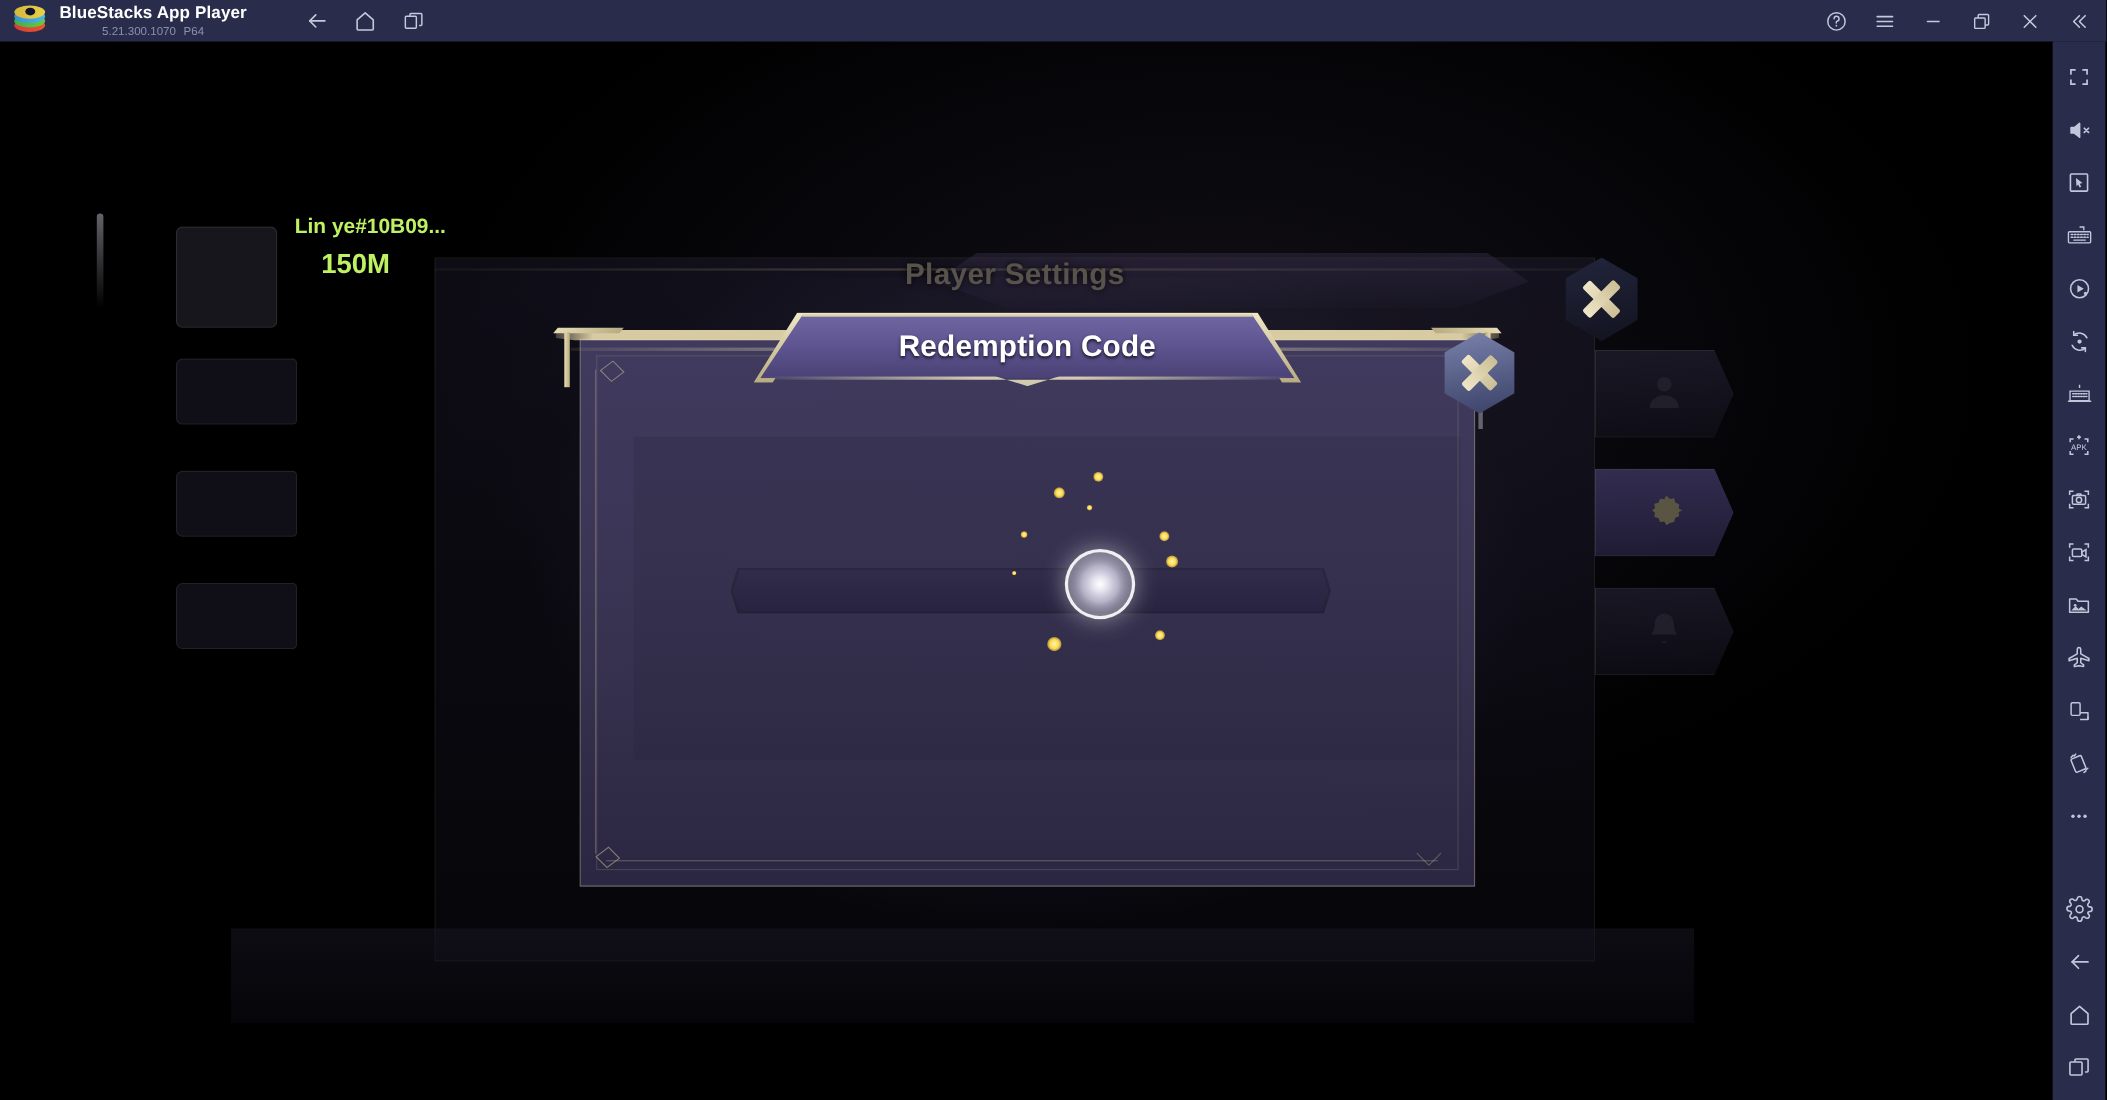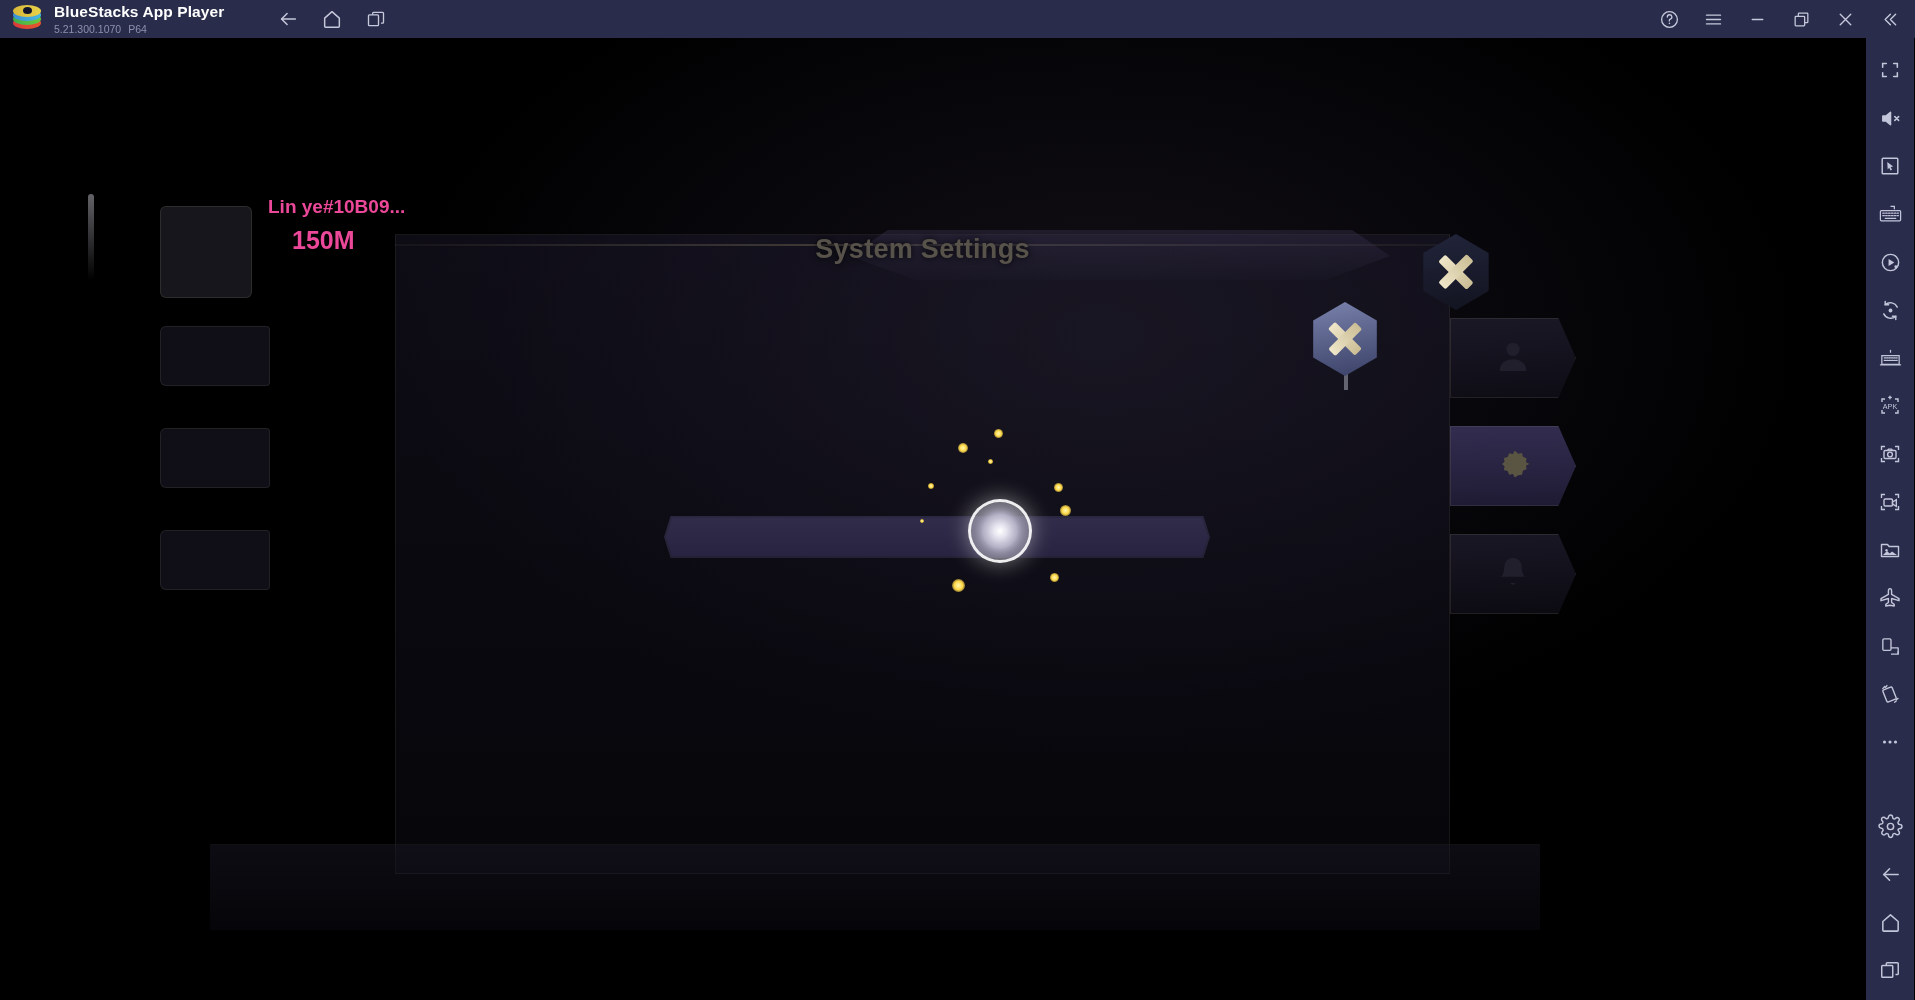--- a/index.html
+++ b/index.html
@@ -23,21 +23,21 @@
   }
   #bs-logo .l1 { top: 13px; background: linear-gradient(90deg,#d93a3a,#e8572c); }
   #bs-logo .l2 { top: 9px;  background: linear-gradient(90deg,#3fae4a,#6fc73f); }
   #bs-logo .l3 { top: 5px;  background: linear-gradient(90deg,#3b8fd4,#48b9e0); }
   #bs-logo .l4 { top: 1px;  background: linear-gradient(90deg,#d7b63a,#e8d24a); }
   #bs-logo .dot { position: absolute; left: 13px; top: 3px; width: 9px; height: 7px;
                   background: #12142b; border-radius: 50%; }
 
   #title-text { margin-left: 10px; line-height: 1; }
   #title-text .t1 { color: #fff; font-size: 15.5px; font-weight: bold; letter-spacing: .1px; }
-  #title-text .t2 { color: #8d91ae; font-size: 10.5px; margin-top: 4px; }
+  #title-text .t2 { color: #8d91ae; font-size: 10.5px; margin-top: 4px; text-align: center; }
   #title-text .t2 .p64 { margin-left: 7px; }
 
   .tb-btn {
     width: 44px; height: 38px; display: flex; align-items: center; justify-content: center;
     color: #c6c9dc;
   }
   .tb-btn svg { display: block; }
   #tb-nav { display: flex; margin-left: 42px; }
   #tb-right { display: flex; margin-left: auto; margin-right: 4px; }
 
@@ -114,21 +114,21 @@
     position:absolute; left:88px; top:156px; width:6px; height:86px;
     background: linear-gradient(180deg, rgba(180,180,190,.55), rgba(180,180,190,0));
     border-radius: 3px;
   }
   .bg-avatar {
     position:absolute; left:160px; top:168px; width:92px; height:92px;
     background: rgba(44,40,52,.55); border:1px solid rgba(150,140,110,.18);
     border-radius: 6px;
   }
   .bg-res {
-    position:absolute; color:#ec4899; font-size:25px; font-weight:bold;
+    position:absolute; color:#bef264; font-size:25px; font-weight:bold;
     text-shadow: 0 0 4px rgba(0,0,0,.9);
   }
   .bg-sidebtn {
     position: absolute; width: 110px; height: 60px;
     background: rgba(30,28,42,.55);
     border: 1px solid rgba(140,132,110,.16);
     border-radius: 6px 4px 4px 6px;
     display:flex; align-items:center; justify-content:center;
   }
 
@@ -374,21 +374,21 @@
     </div>
   </div>
 
   <div id="game">
     <div id="bg-scene"></div>
 
     <div id="bg-settings-panel"></div>
     <div id="bg-settings-head">
       <div class="bar"></div>
       <div id="bg-settings-ribbon"></div>
-      <div id="bg-settings-title">System Settings</div>
+      <div id="bg-settings-title">Player Settings</div>
     </div>
     <div id="bg-settings-close">
       <div class="hexclose" style="background:linear-gradient(170deg,#22253c,#12131f);"></div>
     </div>
 
     <div id="bg-left-rail"></div>
     <div class="bg-avatar"></div>
     <div class="bg-res" style="left:268px; top:158px; font-size:19px;">Lin ye#10B09...</div>
     <div class="bg-res" style="left:292px; top:188px;">150M</div>
     <div class="bg-sidebtn" style="left:160px; top:288px;"></div>
@@ -422,20 +422,50 @@
 
     <div id="bg-bottom">
       <div class="bg-nav" style="left:20px;"></div>
       <div class="bg-nav" style="left:230px;"></div>
       <div class="bg-nav" style="left:410px;"></div>
       <div class="bg-nav" style="left:600px;"></div>
       <div class="bg-nav" style="left:800px;"></div>
       <div class="bg-nav" style="left:1010px;"></div>
     </div>
 
+    <div id="dlg">
+      <div id="dlg-glow"></div>
+
+      <div id="dlg-body">
+        <div id="dlg-inner-panel"></div>
+      </div>
+
+      <div id="dlg-topbar"></div>
+      <div id="dlg-topbar2"></div>
+
+      <div class="corner" id="corner-tl">
+        <i class="h"></i>
+          <i class="v"></i>
+      </div>
+      <div class="corner" id="corner-tr">
+        <i class="h"></i>
+          <i class="v"></i>
+      </div>
+
+      <div class="diamond" id="dia-tl"></div>
+      <div class="diamond" id="dia-bl"></div>
+      <div class="thinline" id="tl-v"></div>
+      <div class="thinline" id="tl-h"></div>
+      <div id="br-mark"></div>
+
+      <div id="dlg-ribbon-edge"></div>
+      <div id="dlg-ribbon"></div>
+      <div id="dlg-ribbon-bottom"></div>
+      <div id="dlg-title">Redemption Code</div>
+    </div>
 
     <div id="dlg-close">
       <div id="dlg-close-stem"></div>
       <div class="hexclose"></div>
     </div>
 
     <div id="code-input">
       <div id="code-input-inner"></div>
       <div id="code-input-text" title=""></div>
     </div>

